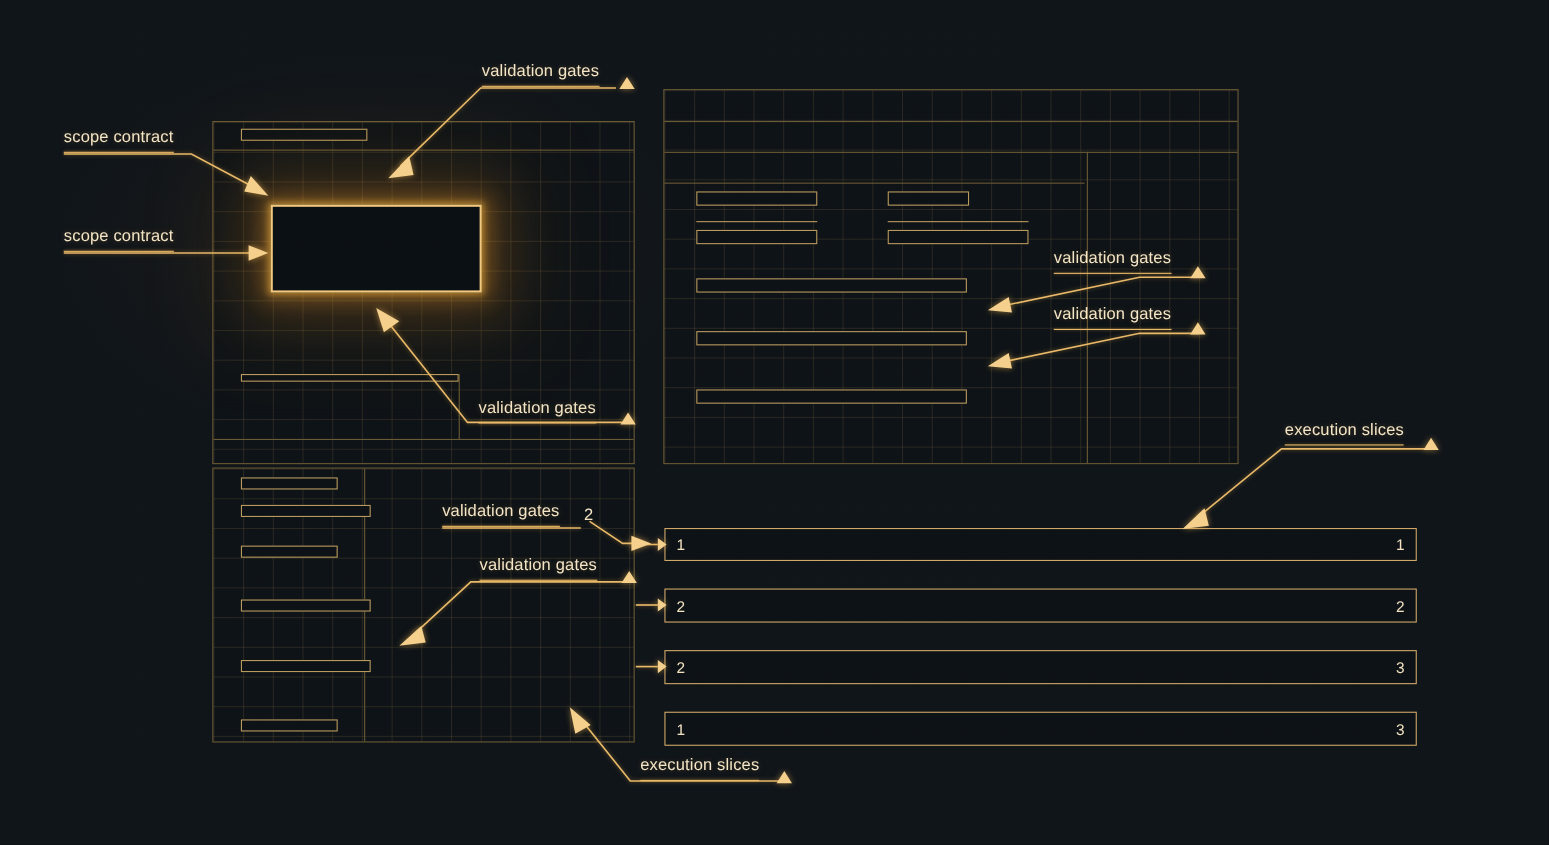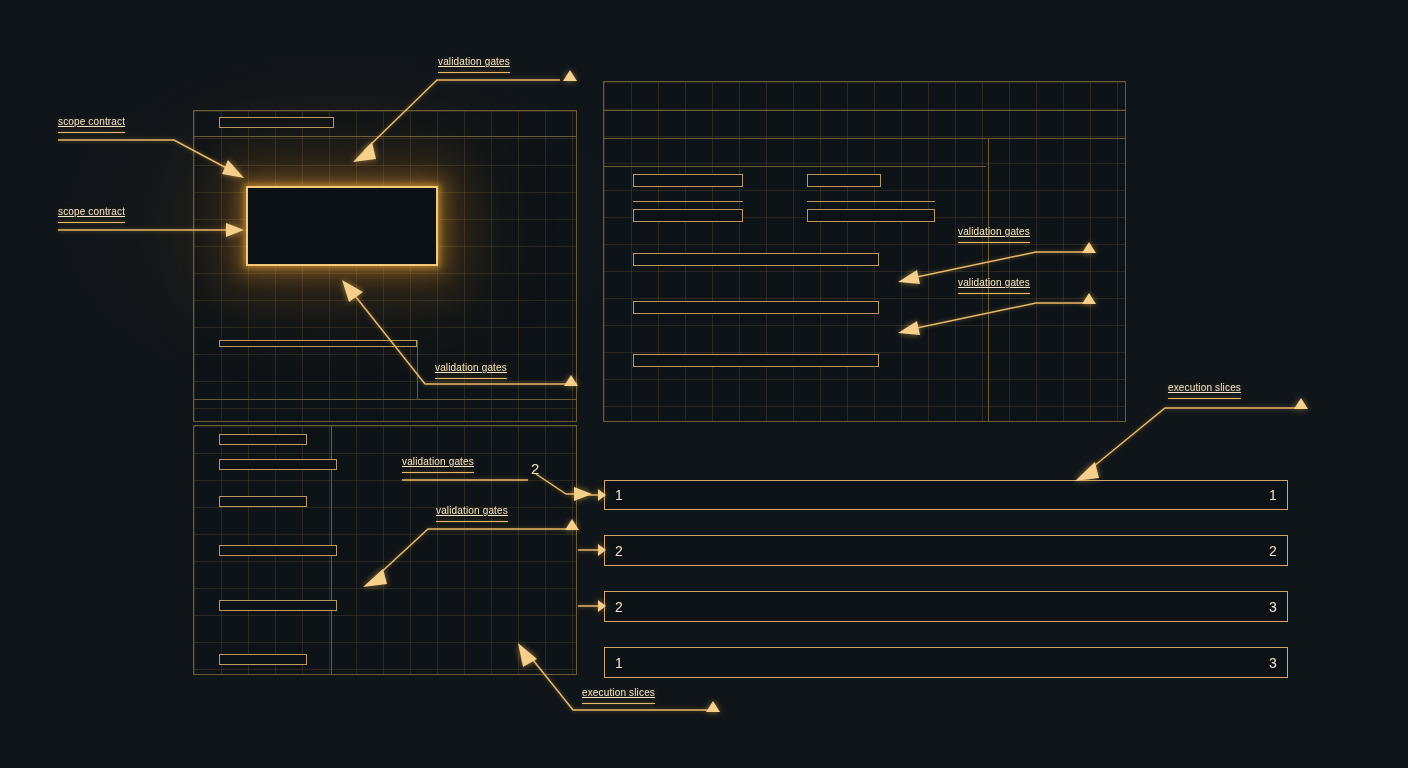--- a/index.html
+++ b/index.html
@@ -79,25 +79,24 @@
     justify-content:space-between;
     z-index:5;
   }
   .slice .idx,.slice .val{letter-spacing:.2px;}
 
   
   .ann{position:absolute;z-index:20;}
   .ann .txt{
     position:absolute;
     color:#f4e5c6;
-    font-size:10px;
+    font-size:15px;
     white-space:nowrap;
     letter-spacing:.15px;
     text-shadow:0 0 6px rgba(240,180,80,.25);
-    text-decoration:underline;
   }
   .ann .num{
     position:absolute;
     color:#f4e5c6;
     font-size:15px;
     white-space:nowrap;
   }
   .ann svg{position:absolute;overflow:visible;}
   .ann svg path,.ann svg line,.ann svg polyline{
     fill:none;stroke:#e8b968;stroke-width:1.5;

